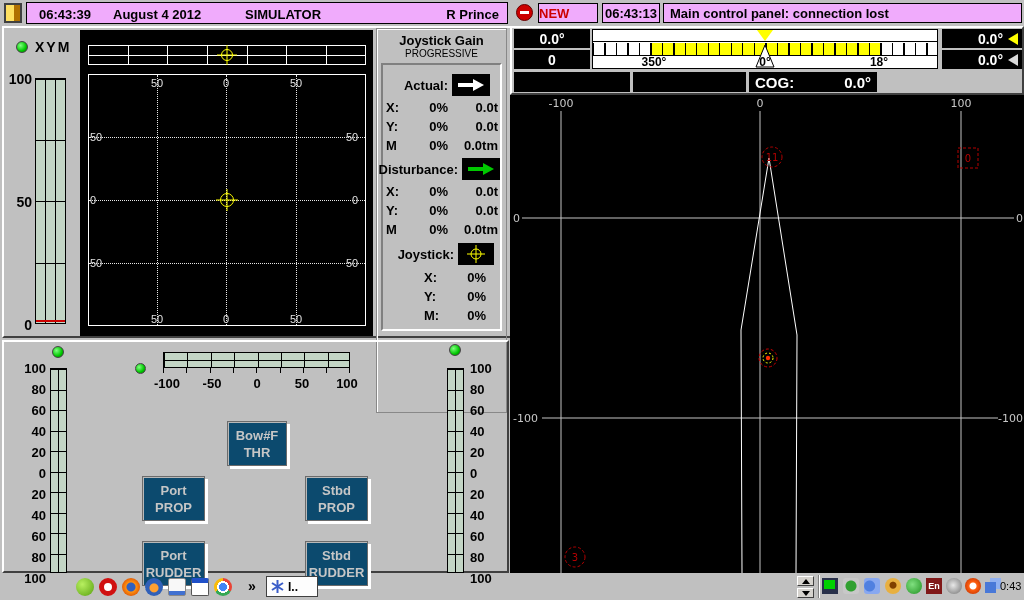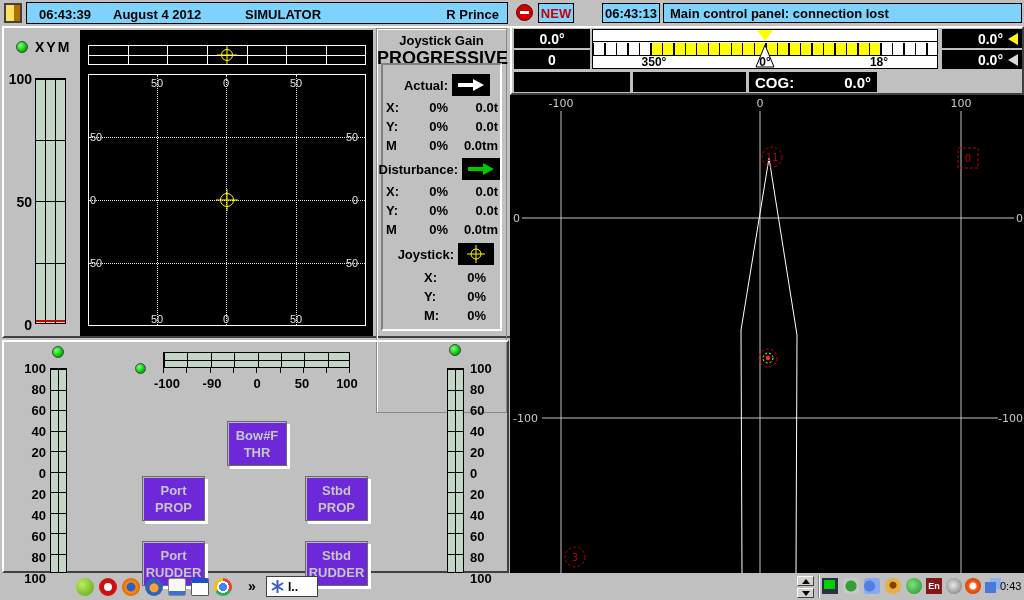--- a/index.html
+++ b/index.html
@@ -2,21 +2,21 @@
 <html><head>
 <meta charset="utf-8">
 <style>
   *{margin:0;padding:0;box-sizing:border-box}
   html,body{background:#555}
   #screen{position:relative;width:1024px;height:600px;background:#c0c0c0;
           font-family:"Liberation Sans",sans-serif;overflow:hidden}
   .abs{position:absolute}
   .raised{border:2px solid;border-color:#ffffff #404040 #404040 #ffffff}
   .sunken{border:2px solid;border-color:#808080 #ffffff #ffffff #808080}
-  .wbox{background:#7dd3fc;border:1px solid #000;font-weight:bold;font-size:13px;color:#000;
+  .wbox{background:#f0abfc;border:1px solid #000;font-weight:bold;font-size:13px;color:#000;
         display:flex;align-items:center}
   .blackbox{background:#000;color:#fff;font-weight:bold;display:flex;align-items:center;justify-content:center}
   .led{width:12px;height:12px;border-radius:50%;border:1px solid #444;
        background:radial-gradient(circle at 35% 35%,#80ff80,#00c800 60%,#007800)}
   .gauge{background-color:#c3d5c5;border:1px solid #000}
   .vgauge{background-image:
       linear-gradient(to right,transparent 7px,#000 7px,#000 8px,transparent 8px),
       repeating-linear-gradient(to bottom,#000 0 1px,transparent 1px 20.5px)}
   .xymbar{background-image:
       repeating-linear-gradient(to right,transparent 0 9px,#000 9px 10px),
@@ -29,21 +29,21 @@
   .gh{font-size:13px;font-weight:bold;color:#000;text-align:center;width:40px}
   .xylbl{font-size:11px;color:#e0e0e0;text-align:center;width:30px}
   .xylbl-s{font-size:11px;color:#e0e0e0}
   .vdot{width:0;border-left:1px dotted #e8e8e8}
   .hdot{height:0;border-top:1px dotted #e8e8e8}
   .gainlbl{font-size:13px;font-weight:bold;color:#000;text-align:right}
   .grow{font-size:13px;font-weight:bold;color:#000}
   .tri-down{width:0;height:0;border-left:8px solid transparent;border-right:8px solid transparent;border-top:11px solid #ffff00}
   .tri-left-y{width:0;height:0;border-top:6px solid transparent;border-bottom:6px solid transparent;border-right:10px solid #ffff00}
   .tri-left-w{width:0;height:0;border-top:6px solid transparent;border-bottom:6px solid transparent;border-right:10px solid #d8d8d8}
-  .btn3d{position:absolute;background:#6d28d9;color:#c6c6c6;font-weight:bold;font-size:13px;text-align:center;
+  .btn3d{position:absolute;background:#0c4a6e;color:#c6c6c6;font-weight:bold;font-size:13px;text-align:center;
          border:1px solid #6b6b6b;box-shadow:3px 3px 0 #ffffff,inset 1px 1px 0 #b8b8b8;padding-top:5px;line-height:17px}
   .hdr-txt{font-weight:bold;font-size:13px;color:#000}
   .cogbox{background:#000;color:#fff;font-weight:bold;font-size:15px;display:flex;align-items:center;justify-content:space-between;padding:0 6px}
   #taskbar{position:absolute;left:0;top:573px;width:1024px;height:27px;background:#d6d3ce;border-top:1px solid #fff;z-index:10}
   .tb-btn{position:absolute;background:#d6d3ce;border:1px solid;border-color:#fff #404040 #404040 #fff;
           display:flex;align-items:center;justify-content:center;gap:4px;font-weight:bold;font-size:13px}
   .ql{position:absolute;top:578px;width:18px;height:18px;border-radius:50%}
   .etch{position:absolute;width:2px;border-left:1px solid #808080;border-right:1px solid #fff}
   .tray-ico{position:absolute;top:578px;width:16px;height:16px}
   svg text{font-family:"DejaVu Sans","Liberation Sans",sans-serif}
@@ -61,21 +61,21 @@
       <span class="abs hdr-txt" style="left:86px;top:4px">August 4 2012</span>
       <span class="abs hdr-txt" style="left:218px;top:4px">SIMULATOR</span>
       <span class="abs hdr-txt" style="right:8px;top:4px">R Prince</span>
     </div>
   </div>
 
   <div class="abs" style="left:510px;top:0;width:514px;height:26px;background:#c0c0c0">
     <div class="abs" style="left:6px;top:4px;width:17px;height:17px;border-radius:50%;background:#cc0000;border:1px solid #600">
       <div class="abs" style="left:3px;top:6px;width:9px;height:3px;background:#fff"></div>
     </div>
-    <div class="abs wbox" style="left:28px;top:3px;width:36px;height:20px;justify-content:center;color:#cc0000">
+    <div class="abs wbox" style="left:28px;top:3px;width:60px;height:20px;justify-content:flex-start;color:#cc0000">
       <span>NEW</span>
     </div>
     <div class="abs wbox" style="left:92px;top:3px;width:58px;height:20px;justify-content:center">
       <span>06:43:13</span>
     </div>
     <div class="abs wbox" style="left:153px;top:3px;width:359px;height:20px;padding-left:6px">
       <span>Main control panel: connection lost</span>
     </div>
   </div>
 
@@ -126,21 +126,21 @@
       <svg class="abs" style="left:134px;top:157px" width="26" height="26">
         <circle cx="13" cy="13" r="6.5" fill="none" stroke="#ffff00"></circle>
         <line x1="13" y1="2" x2="13" y2="24" stroke="#ffff00"></line>
         <line x1="2" y1="13" x2="24" y2="13" stroke="#ffff00"></line>
       </svg>
     </div>
   </div>
 
   <div class="abs" style="left:376px;top:28px;width:131px;height:385px;border:1px solid #888;box-shadow:inset 1px 1px 0 #fff">
     <div style="text-align:center;font-weight:bold;font-size:13px;margin-top:4px">Joystick Gain</div>
-    <div style="text-align:center;font-weight:bold;font-size:18px">PROGRESSIVE</div>
+    <div style="text-align:center;font-weight:normal;font-size:10px">PROGRESSIVE</div>
     <div class="abs sunken" style="left:4px;top:34px;width:121px;height:268px"></div>
   </div>
 
   <span class="abs gainlbl" style="left:390px;top:78px;width:58px">Actual:</span>
   <div class="abs blackbox" style="left:452px;top:74px;width:38px;height:22px">
     <svg width="30" height="14">
       <line x1="2" y1="7" x2="19" y2="7" stroke="#fff" stroke-width="4"></line>
         <polygon points="17,1 28,7 17,13" fill="#fff"></polygon>
     </svg>
   </div>
@@ -200,21 +200,21 @@
   <span class="abs glbl" style="left:18px;top:529px;width:28px">60</span>
   <span class="abs glbl" style="left:18px;top:550px;width:28px">80</span>
   <span class="abs glbl" style="left:18px;top:571px;width:28px">100</span>
   <div class="abs gauge vgauge" style="left:50px;top:368px;width:17px;height:205px"></div>
 
   <span class="abs led" style="left:135px;top:363px;width:11px;height:11px"></span>
   <div class="abs gauge hgauge" style="left:163px;top:352px;width:187px;height:16px"></div>
   <div class="abs" style="left:163px;top:368px;width:187px;height:5px;
        background-image:repeating-linear-gradient(to right,#000 0 1px,transparent 1px 23.3px)"></div>
   <span class="abs gh" style="left:147px;top:376px">-100</span>
-  <span class="abs gh" style="left:192px;top:376px">-90</span>
+  <span class="abs gh" style="left:192px;top:376px">-50</span>
   <span class="abs gh" style="left:237px;top:376px">0</span>
   <span class="abs gh" style="left:282px;top:376px">50</span>
   <span class="abs gh" style="left:327px;top:376px">100</span>
 
   <span class="abs led" style="left:449px;top:344px"></span>
   <div class="abs gauge vgauge" style="left:447px;top:368px;width:17px;height:205px"></div>
   <span class="abs glbl-l" style="left:470px;top:361px;width:28px">100</span>
   <span class="abs glbl-l" style="left:470px;top:382px;width:28px">80</span>
   <span class="abs glbl-l" style="left:470px;top:403px;width:28px">60</span>
   <span class="abs glbl-l" style="left:470px;top:424px;width:28px">40</span>

